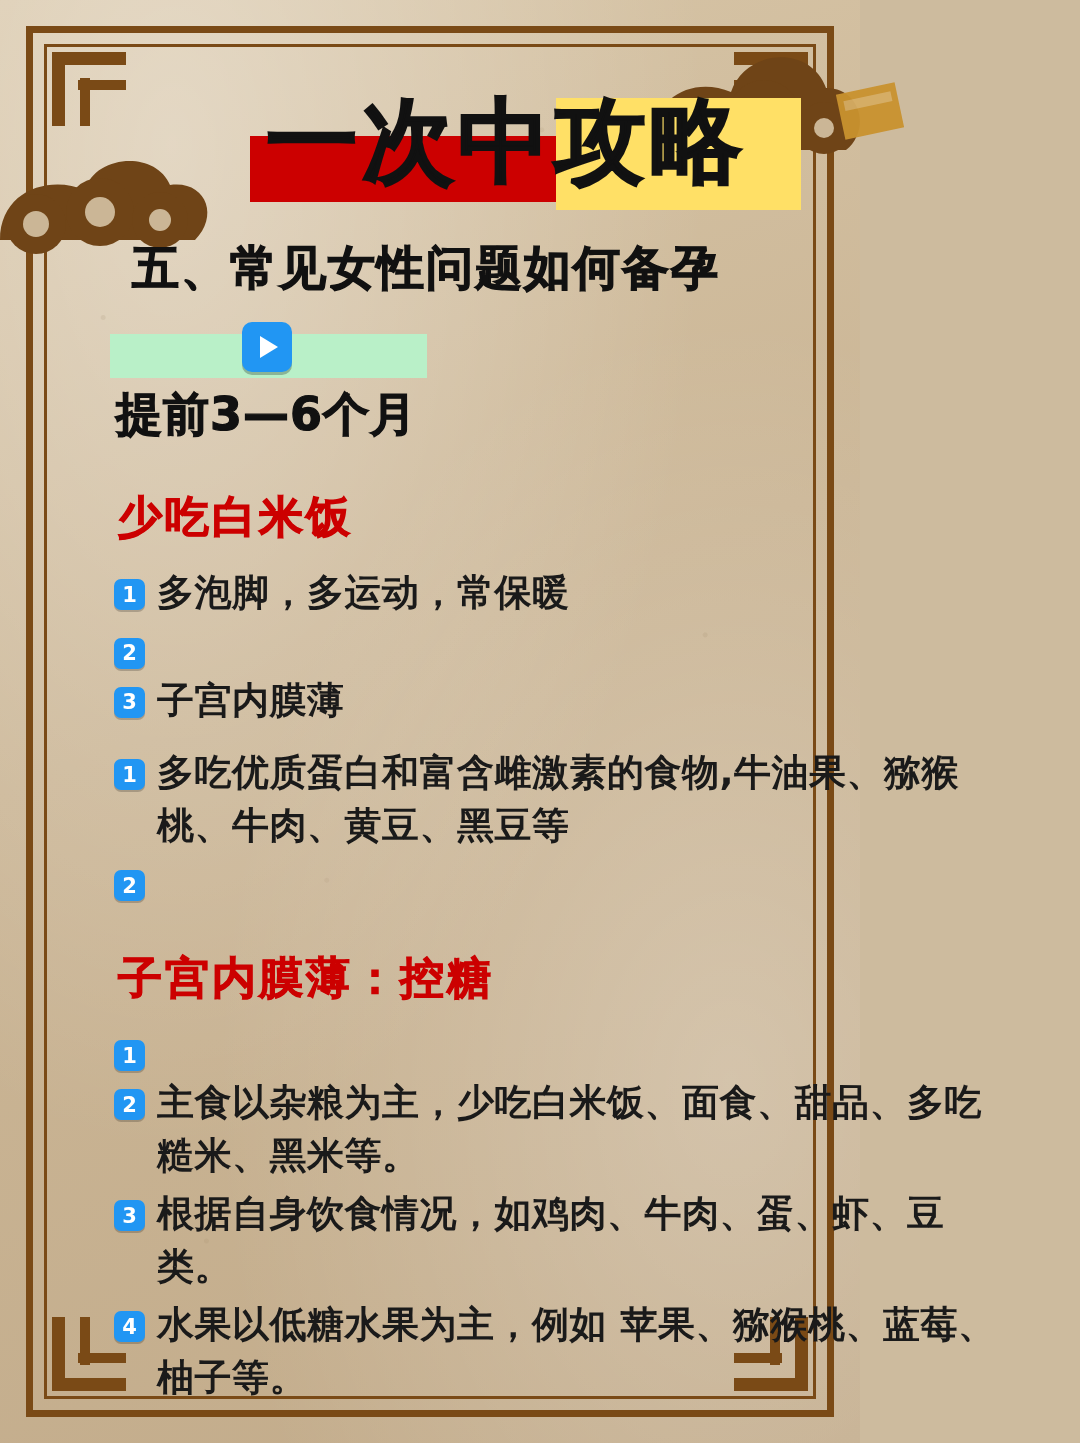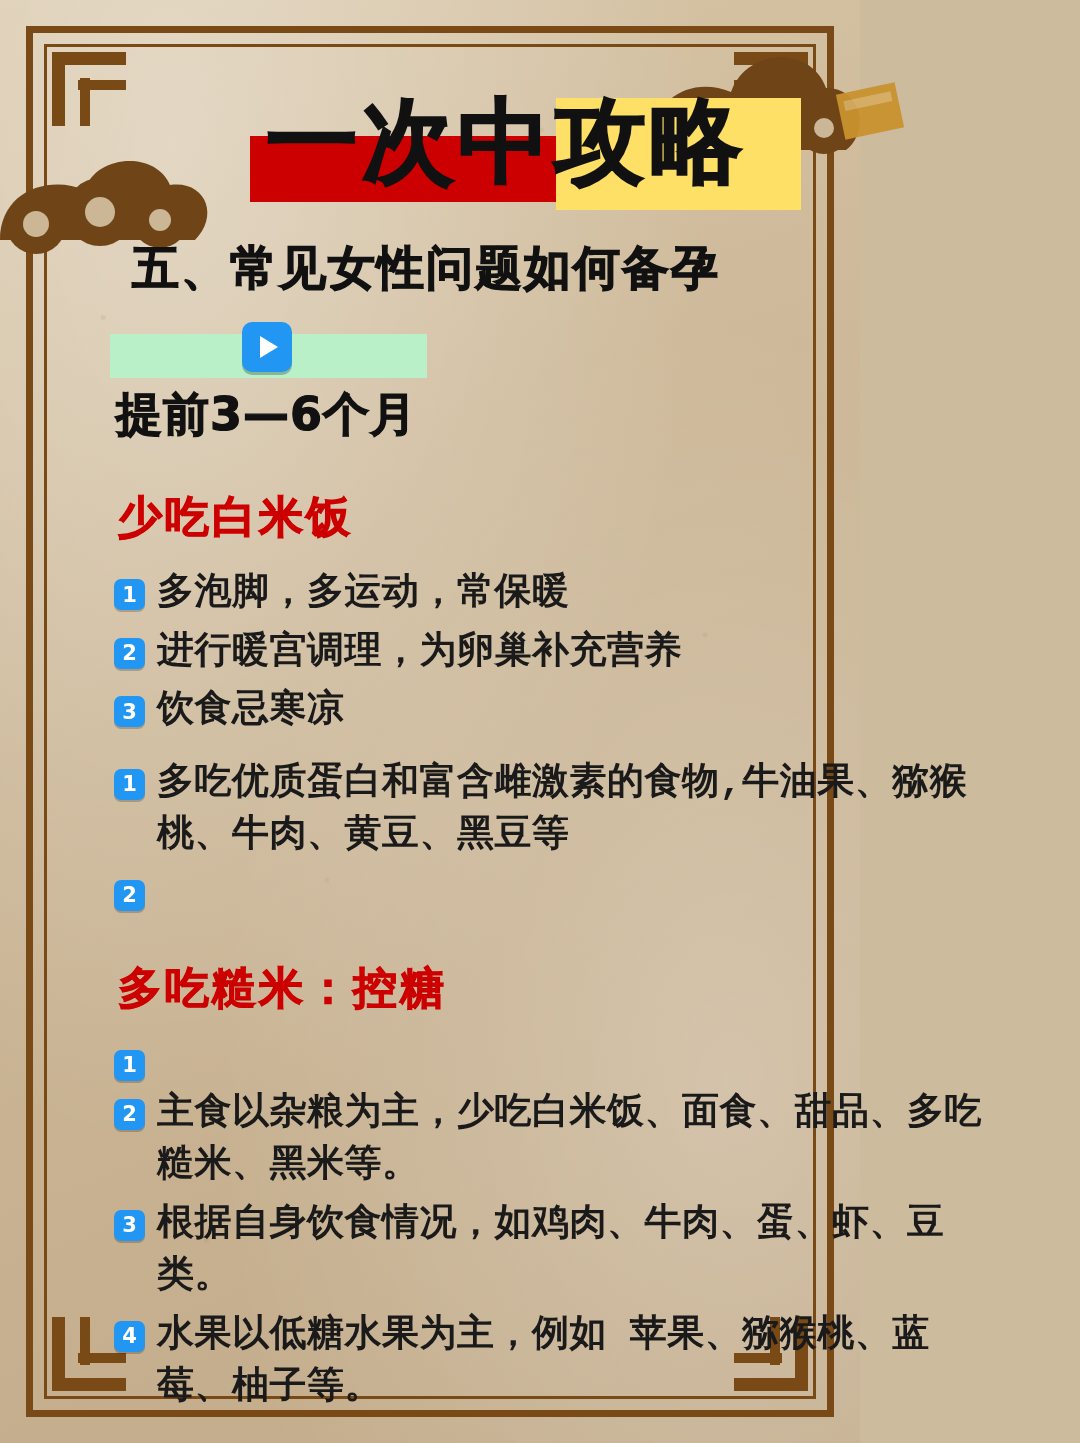--- a/index.html
+++ b/index.html
@@ -238,21 +238,20 @@
     align-items: center;
     justify-content: center;
     box-shadow: 0 2px 0 rgba(0,0,0,0.2);
   }
   .item-text {
     font-size: 37px;
     line-height: 1.42;
     color: #1a1a1a;
     font-weight: 600;
     letter-spacing: 0.5px;
-    font-family: Liberation Mono, monospace;
   }
 
   
   .tape {
     position: absolute;
     left: 840px;
     top: 88px;
     width: 60px;
     height: 46px;
     background: #c9922f;
@@ -359,43 +358,42 @@
       <span class="hl"></span>
       <span>少吃白米饭</span>
     </div>
     <div class="items">
       <div class="item">
         <span class="num">1</span>
         <span class="item-text">多泡脚，多运动，常保暖</span>
       </div>
       <div class="item">
         <span class="num">2</span>
-        <span class="item-text">进行暖宫调理，为卵巢补充营养</span>
       </div>
       <div class="item">
         <span class="num">3</span>
-        <span class="item-text">饮食忌寒凉</span>
+        <span class="item-text">子宫内膜薄</span>
       </div>
     </div>
 
     
     <div class="items">
       <div class="item">
         <span class="num">1</span>
         <span class="item-text">多吃优质蛋白和富含雌激素的食物,牛油果、猕猴桃、牛肉、黄豆、黑豆等</span>
       </div>
       <div class="item">
         <span class="num">2</span>
       </div>
     </div>
 
     
     <div class="topic">
       <span class="hl"></span>
-      <span>多吃糙米：控糖</span>
+      <span>子宫内膜薄：控糖</span>
     </div>
     <div class="items">
       <div class="item">
         <span class="num">1</span>
       </div>
       <div class="item">
         <span class="num">2</span>
         <span class="item-text">主食以杂粮为主，少吃白米饭、面食、甜品、多吃糙米、黑米等。</span>
       </div>
       <div class="item">

